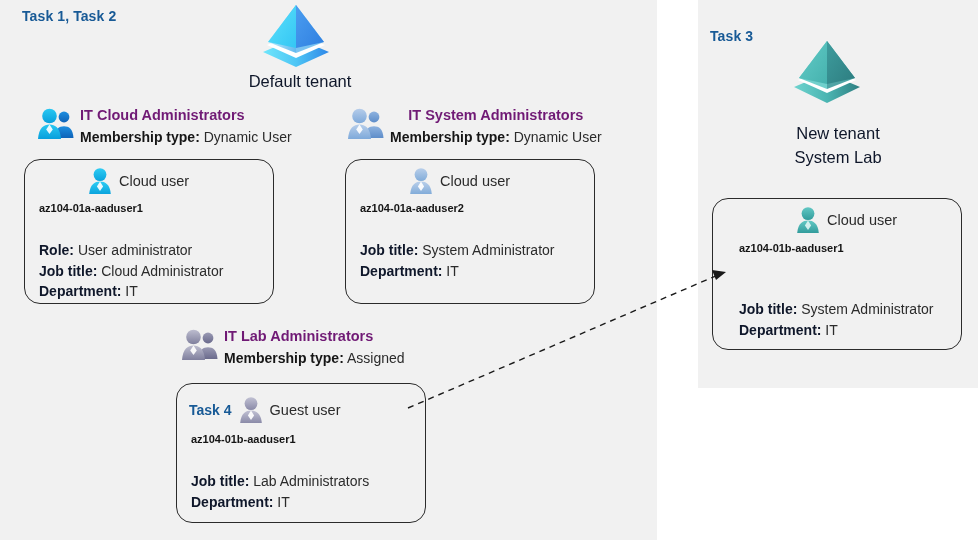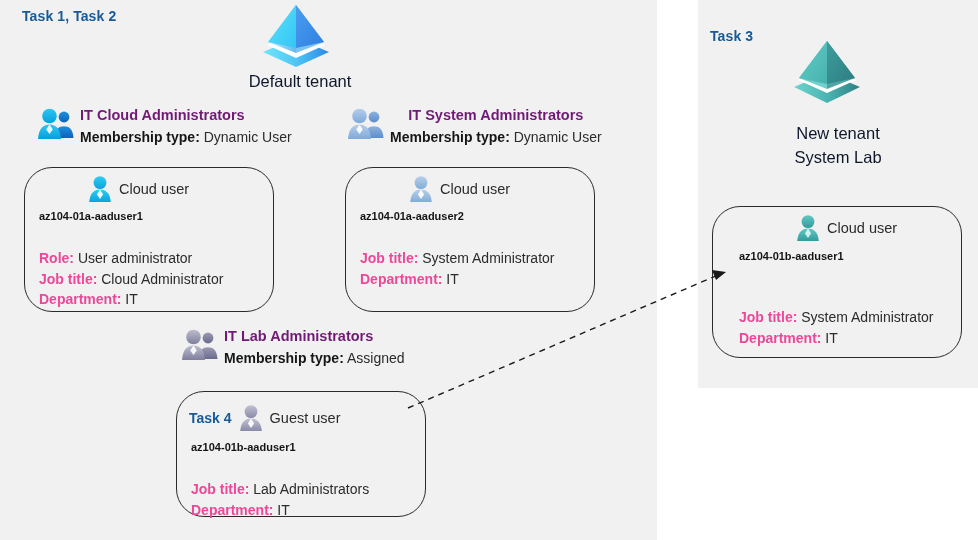--- a/index.html
+++ b/index.html
@@ -65,24 +65,23 @@
     color: #2b2b2b;
     white-space: nowrap;
     line-height: 1.5;
   }
   .group-meta b { color: #161616; }
 
   
   .user-card {
     position: absolute;
     border: 1.6px solid #2b2b2b;
-    border-radius: 28px;
+    border-radius: 16px;
     box-sizing: border-box;
     background: transparent;
-    margin-top: 8px;
   }
   .card-head {
     position: absolute;
     display: flex;
     align-items: center;
     gap: 6px;
     white-space: nowrap;
   }
   .card-head .task-inline {
     color: #185a96;
@@ -101,21 +100,21 @@
     color: #141414;
     white-space: nowrap;
   }
   .card-attrs {
     position: absolute;
     font-size: 14px;
     color: #2b2b2b;
     line-height: 1.47;
     white-space: nowrap;
   }
-  .card-attrs b { color: #ec4899; }
+  .card-attrs b { color: #0f172a; }
 
   
   #connector { position: absolute; left: 0; top: 0; width: 978px; height: 540px; pointer-events: none; }
 </style>
 </head>
 <body>
 
 <div id="canvas">
 
   <div class="panel" id="panel-left"></div>
@@ -329,21 +328,21 @@
     </span>
     <div class="group-text">
       <div class="group-title">IT Lab Administrators</div>
       <div class="group-meta">
         <b>Membership type:</b>
         <span>Assigned</span>
       </div>
     </div>
   </div>
 
-  <div class="user-card" style="left:176px; top:383px; width:250px; height:126px;">
+  <div class="user-card" style="left:176px; top:383px; width:250px; height:140px;">
     <div class="card-head" style="left:12px; top:12px;">
       <span class="task-inline">Task 4</span>
       <span>
         <svg class="person-icon" viewBox="0 0 26 28" xmlns="http://www.w3.org/2000/svg">
           <defs>
               <linearGradient id="p3" x1="0" y1="0" x2="0" y2="1">
                 <stop offset="0" stop-color="#c1c1d3"></stop>
                 <stop offset="1" stop-color="#8a8aa8"></stop>
               </linearGradient>
             </defs>

